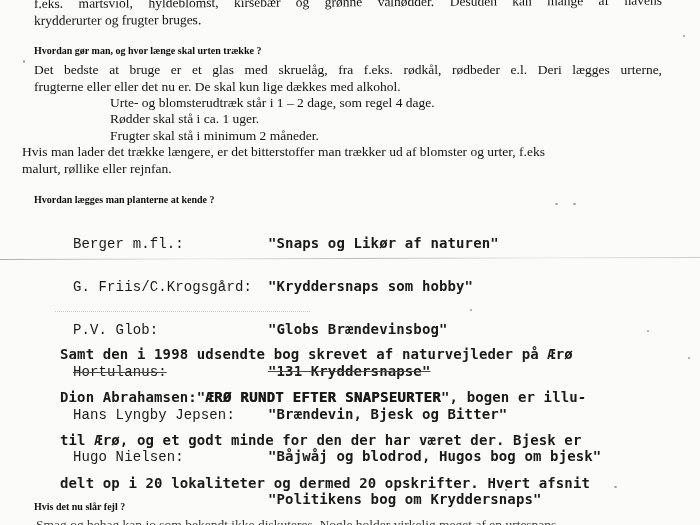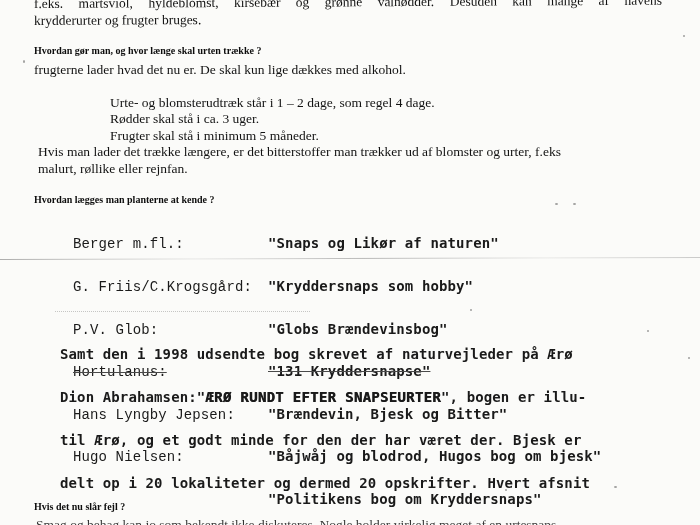--- a/index.html
+++ b/index.html
@@ -56,30 +56,31 @@
 <div class="page">
 
   <div class="abs serif w tilt" style="left:34px; top:-4px;">
     <div class="j">f.eks. martsviol, hyldeblomst, kirsebær og grønne valnødder. Desuden kan mange af havens</div>
     <div>krydderurter og frugter bruges.</div>
   </div>
 
   <h3 class="heading" style="left:34px; top:45px;">Hvordan gør man, og hvor længe skal urten trække ?</h3>
 
   <div class="abs serif w" style="left:34px; top:62px;">
-    <div>frugterne lader hvad det nu er. De skal kun lige dækkes med alkohol.</div>
+    <div class="j">Det bedste at bruge er et glas med skruelåg, fra f.eks. rødkål, rødbeder e.l. Deri lægges urterne,</div>
+    <div>frugterne eller eller det nu er. De skal kun lige dækkes med alkohol.</div>
   </div>
 
   <div class="abs serif" style="left:110px; top:95px; line-height:16.3px;">
     <div>Urte- og blomsterudtræk står i 1 – 2 dage, som regel 4 dage.</div>
-    <div>Rødder skal stå i ca. 3 uger.</div>
-    <div>Frugter skal stå i minimum 5 måneder.</div>
+    <div>Rødder skal stå i ca. 1 uger.</div>
+    <div>Frugter skal stå i minimum 2 måneder.</div>
   </div>
 
-  <div class="abs serif w" style="left:38px; top:144px;">
+  <div class="abs serif w" style="left:22px; top:144px;">
     <div>Hvis man lader det trække længere, er det bitterstoffer man trækker ud af blomster og urter, f.eks</div>
     <div>malurt, røllike eller rejnfan.</div>
   </div>
 
   <h3 class="heading" style="left:34px; top:194px;">Hvordan lægges man planterne at kende ?</h3>
 
   <div class="abs mono books" style="left:73px; top:208px;">
     <div class="row"><span class="author">Berger m.fl.:</span><span class="title">"Snaps og Likør af naturen"</span></div>
     <div class="row"><span class="author">G. Friis/C.Krogsgård:</span><span class="title">"Kryddersnaps som hobby"</span></div>
     <div class="row"><span class="author">P.V. Glob:</span><span class="title">"Globs Brændevinsbog"</span></div>

